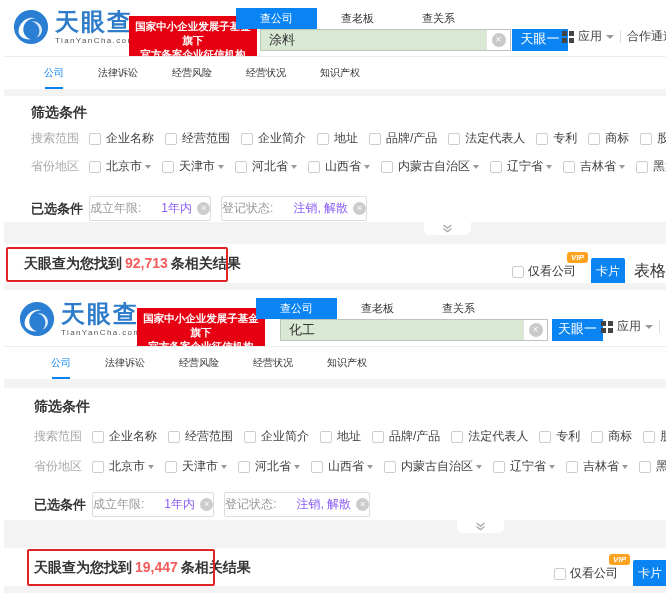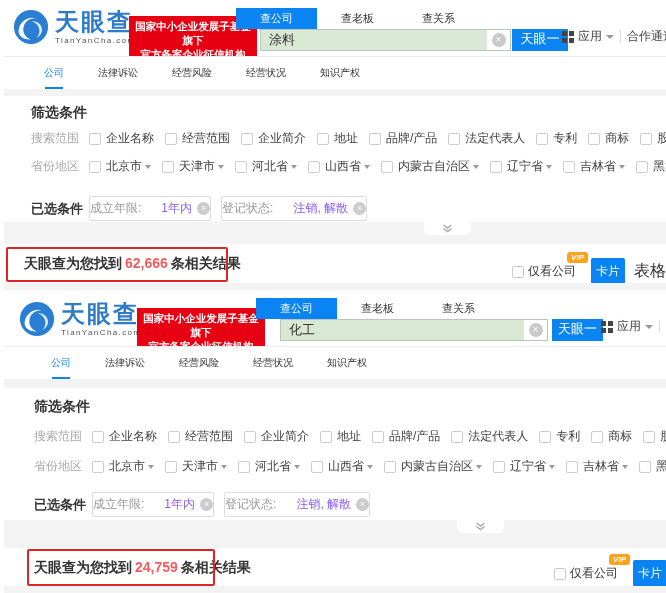--- a/index.html
+++ b/index.html
@@ -279,21 +279,21 @@
       <svg width="11" height="9" viewBox="0 0 11 9" fill="none" stroke="#aaa" stroke-width="1.4">
         <path d="M1.5 1l4 3 4-3"></path>
           <path d="M1.5 4.5l4 3 4-3"></path>
       </svg>
     </div>
     <div class="gap gap-b"></div>
 
     <div class="results">
       <span class="ann-box"></span>
       <div class="res-text">
-        <span>天眼查为您找到</span><span class="res-count">62,666</span><span>条相关结果</span>
+        <span>天眼查为您找到</span><span class="res-count">92,713</span><span>条相关结果</span>
       </div>
       <div class="res-right">
         <span class="only">
           <span class="cb"></span>
           <span>仅看公司</span>
           <span class="vip">VIP</span>
         </span>
         <button class="view-card">卡片</button>
         <span class="view-table">表格</span>
       </div>
@@ -461,21 +461,21 @@
       <svg width="11" height="9" viewBox="0 0 11 9" fill="none" stroke="#aaa" stroke-width="1.4">
         <path d="M1.5 1l4 3 4-3"></path>
           <path d="M1.5 4.5l4 3 4-3"></path>
       </svg>
     </div>
     <div class="gap gap-b"></div>
 
     <div class="results">
       <span class="ann-box"></span>
       <div class="res-text">
-        <span>天眼查为您找到</span><span class="res-count">24,759</span><span>条相关结果</span>
+        <span>天眼查为您找到</span><span class="res-count">19,447</span><span>条相关结果</span>
       </div>
       <div class="res-right">
         <span class="only">
           <span class="cb"></span>
           <span>仅看公司</span>
           <span class="vip">VIP</span>
         </span>
         <button class="view-card">卡片</button>
       </div>
     </div>

